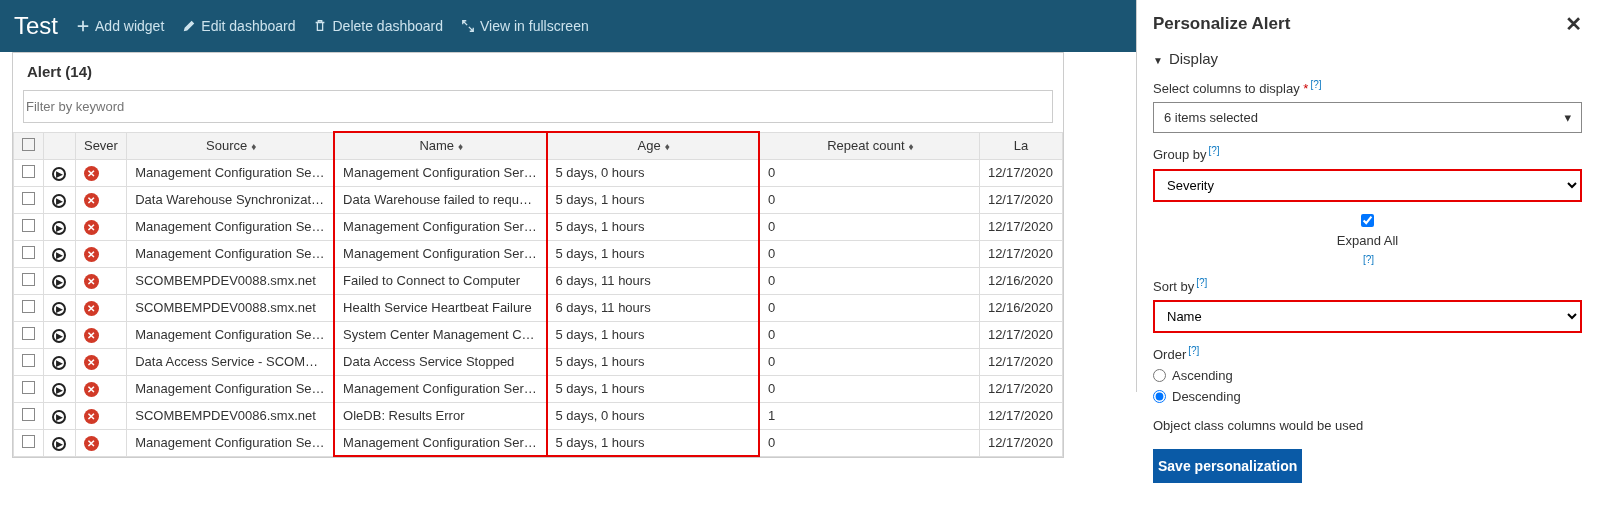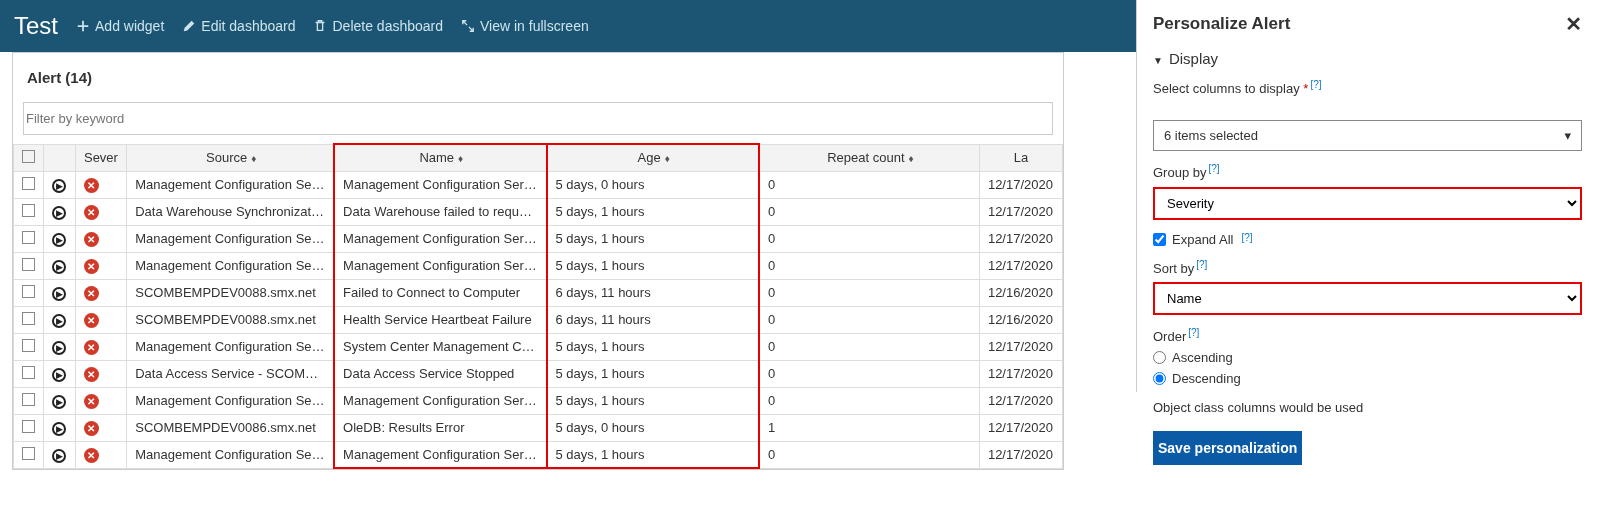--- a/index.html
+++ b/index.html
@@ -24,21 +24,21 @@
 }
 .header .tool-btn svg { width: 14px; height: 14px; }
 
 .main-area {
   border: 1px solid #ccc;
   margin: 0 12px;
   width: 1052px;
   background: #fff;
 }
 .alert-title {
-  padding: 16px 14px;
+  padding: 10px 14px;
   font-size: 15px;
   font-weight: 600;
 }
 .filter-wrap {
   margin: 0 10px 8px;
   border: 1px solid #ccc;
   padding: 8px 2px;
   color: #888;
   font-size: 13px;
 }
@@ -98,27 +98,27 @@
   padding: 12px 16px;
 }
 .side h2 { font-size: 17px; font-weight: 600; display:flex; justify-content:space-between; align-items:center; }
 .side .close { font-size:20px; font-weight:bold; cursor:pointer; }
 .side .section-head { margin-top:14px; font-size:15px; cursor:pointer; }
 .side .section-head::before { content:"▼"; font-size:10px; margin-right:6px; }
 .side label.fld { display:block; margin-top:12px; font-size:13px; color:#333; }
 .side .req { color:#c00; }
 .side .help { color:#0a77c2; font-size:10px; vertical-align:super; margin-left:2px; cursor:pointer; }
 .side .sel {
-  width:100%; margin-top:24px; border:1px solid #888; padding:7px 10px; font-size:13px;
+  width:100%; margin-top:6px; border:1px solid #888; padding:7px 10px; font-size:13px;
   display:flex; justify-content:space-between; align-items:center; background:#fff;
 }
 .side select.native {
   width:100%; margin-top:6px; border:2px solid #e60000; padding:6px 8px; font-size:13px; background:#fff;
 }
-.side .chk-row { margin-top:12px; font-size:13px; display:flex; gap:6px; }
+.side .chk-row { margin-top:12px; font-size:13px; display:flex; align-items:center; gap:6px;flex-direction:column; }
 .side .radio-row { margin-top:6px; font-size:13px; display:flex; align-items:center; gap:6px; }
 .side .save-btn {
   margin-top:16px; background:#0a5aa6; color:#fff; border:none; padding:9px 5px; font-size:14px; cursor:pointer; font-weight:600;
 }
 .note { margin-top:14px; font-size:13px; color:#333; }
 </style>
 </head>
 <body>
 
 <div class="header">

